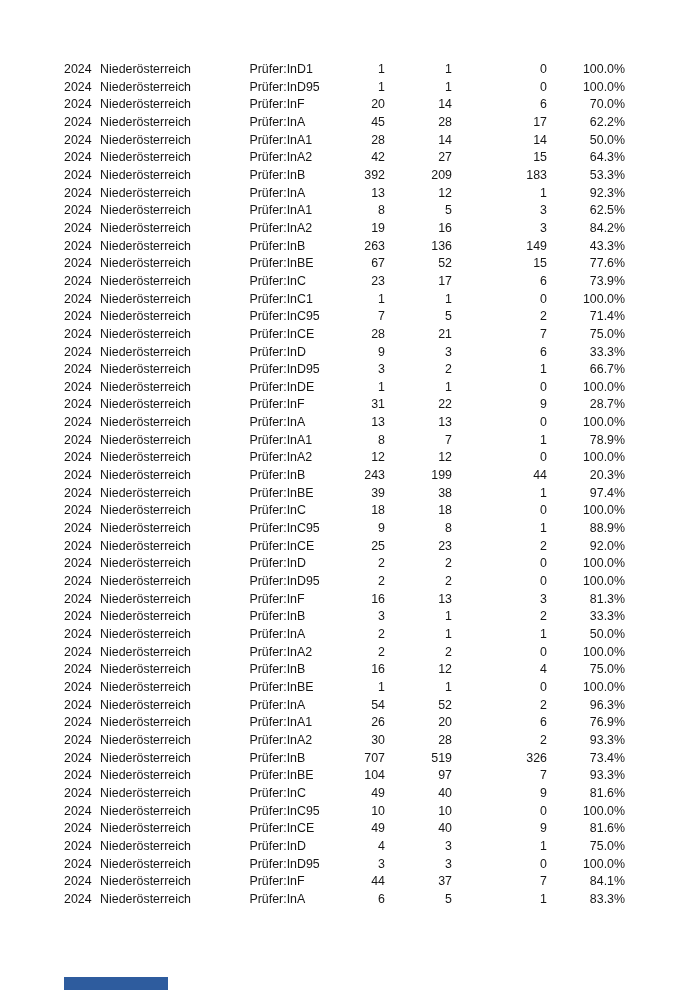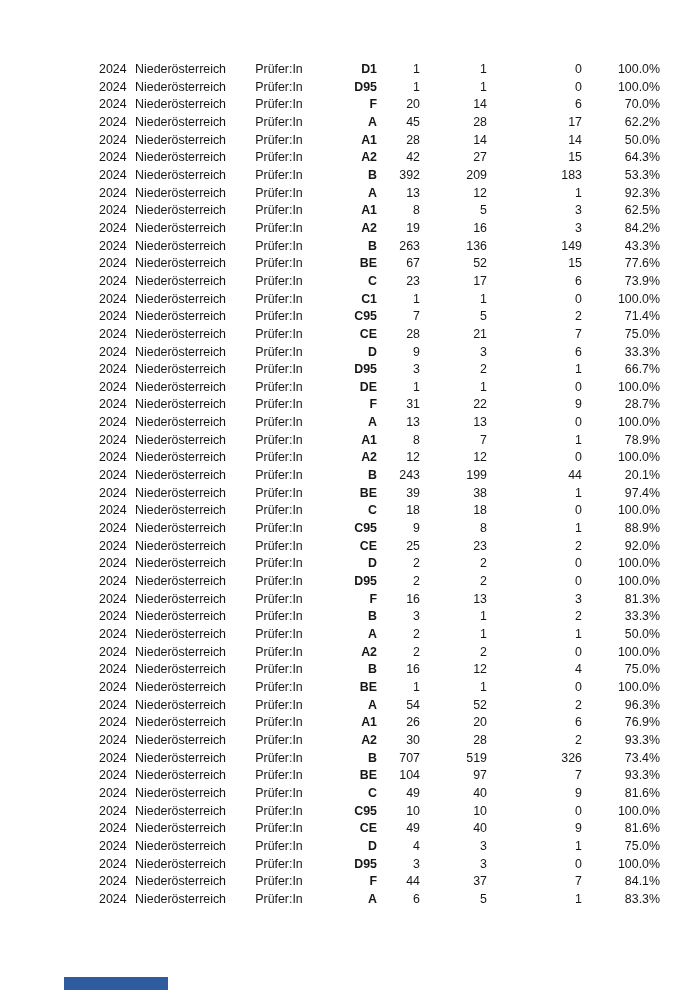--- a/index.html
+++ b/index.html
@@ -22,30 +22,30 @@
   }
   .table-body {
     position: absolute;
     top: 61px;
     left: 0;
     width: 700px;
   }
   .trow {
     display: grid;
     grid-template-columns: 33px 94px 106px 45px 43px 67px 95px 78px;
-    padding-left: 99px;
+    padding-left: 64px;
     line-height: 17.66px;
     font-size: 12.4px;
     white-space: nowrap;
   }
   .cell { overflow: visible; }
   .c-year     { text-align: left; }
   .c-region   { text-align: right; }
-  .c-examiner { text-align: center; }
-  .c-category { text-align: right; font-weight: bold; }
+  .c-examiner { text-align: right; }
+  .c-category { text-align: left; }
   .c-n1, .c-n2, .c-n3, .c-pct { text-align: right; }
   .bottom-bar {
     position: absolute;
     left: 64px;
     top: 977px;
     width: 104px;
     height: 13px;
   }
 </style>
 </head>
@@ -308,21 +308,21 @@
     </div>
 
     <div class="trow">
       <span class="cell c-year">2024</span>
       <span class="cell c-region">Niederösterreich</span>
       <span class="cell c-examiner">Prüfer:In</span>
       <span class="cell c-category">B</span>
       <span class="cell c-n1">243</span>
       <span class="cell c-n2">199</span>
       <span class="cell c-n3">44</span>
-      <span class="cell c-pct">20.1%</span>
+      <span class="cell c-pct">20.3%</span>
     </div>
 
     <div class="trow">
       <span class="cell c-year">2024</span>
       <span class="cell c-region">Niederösterreich</span>
       <span class="cell c-examiner">Prüfer:In</span>
       <span class="cell c-category">BE</span>
       <span class="cell c-n1">39</span>
       <span class="cell c-n2">38</span>
       <span class="cell c-n3">1</span>

